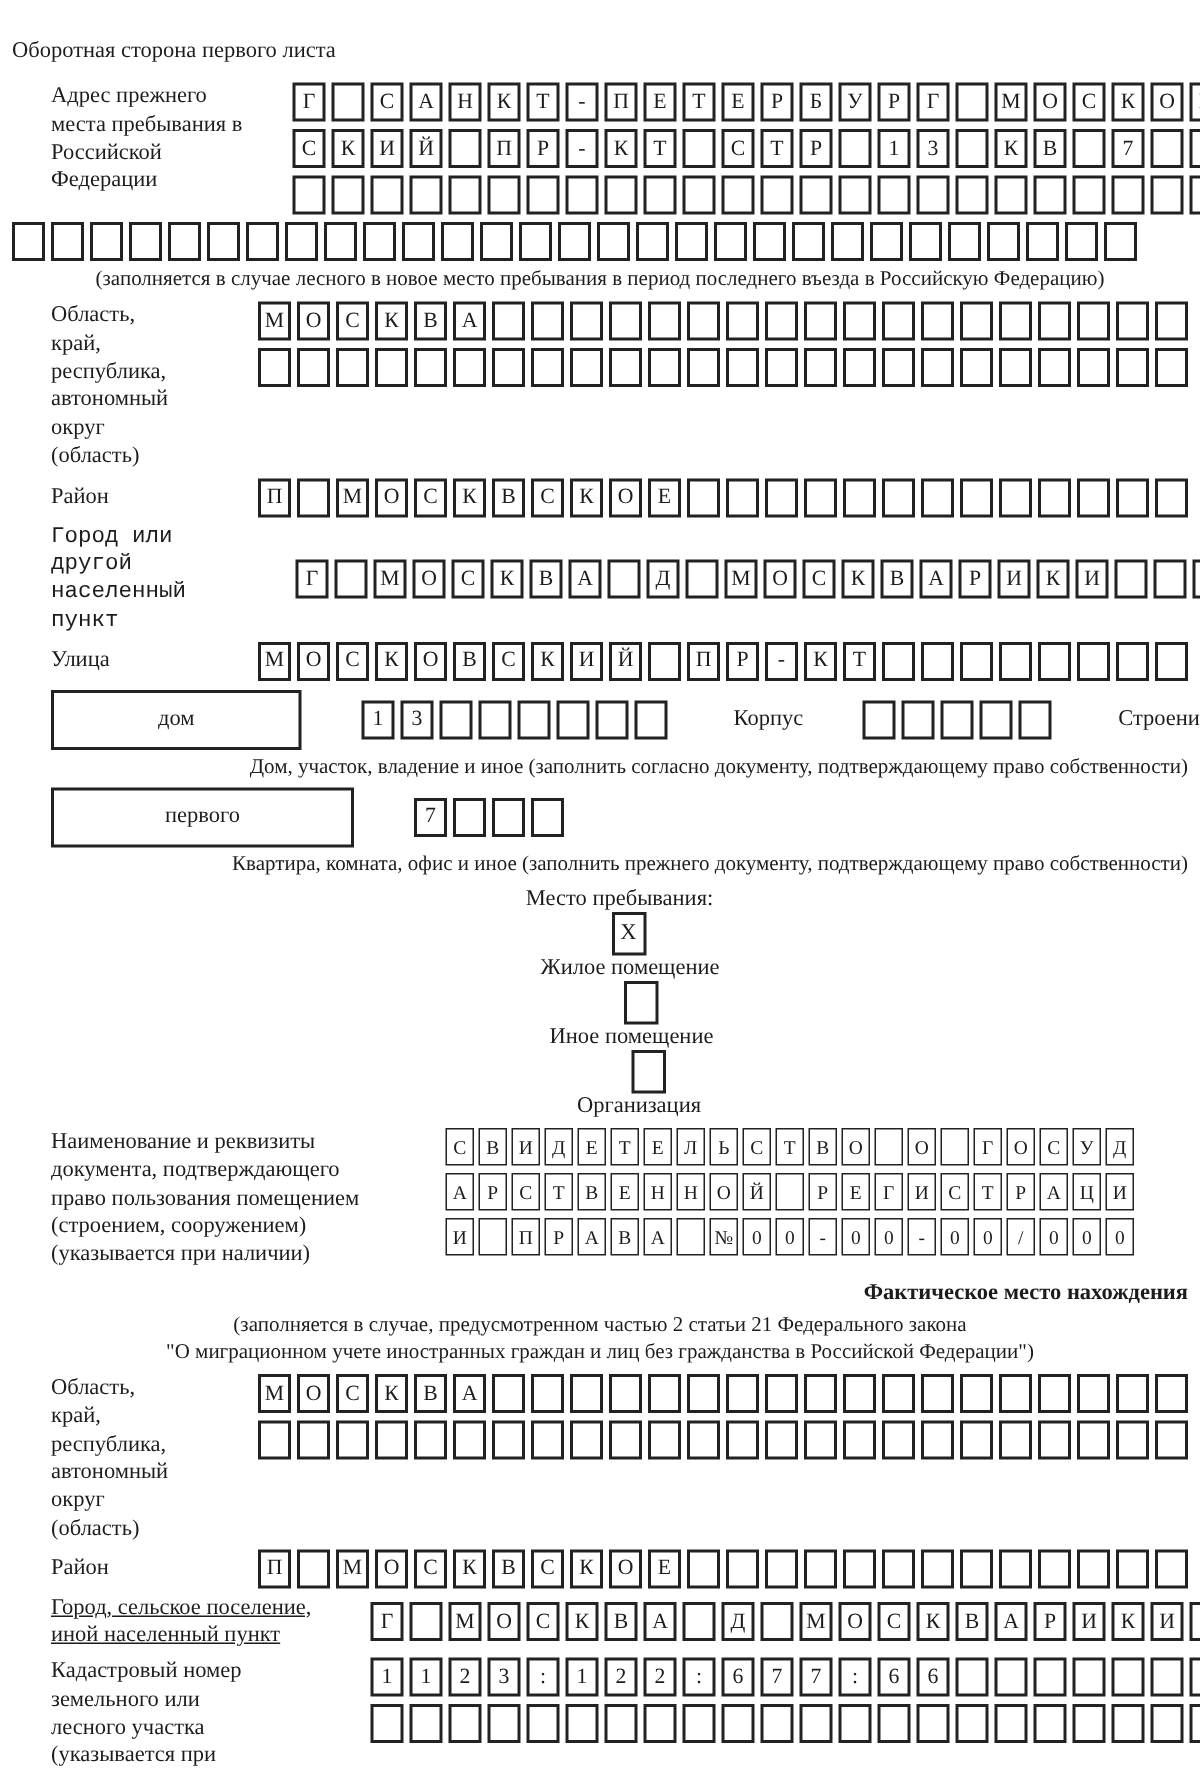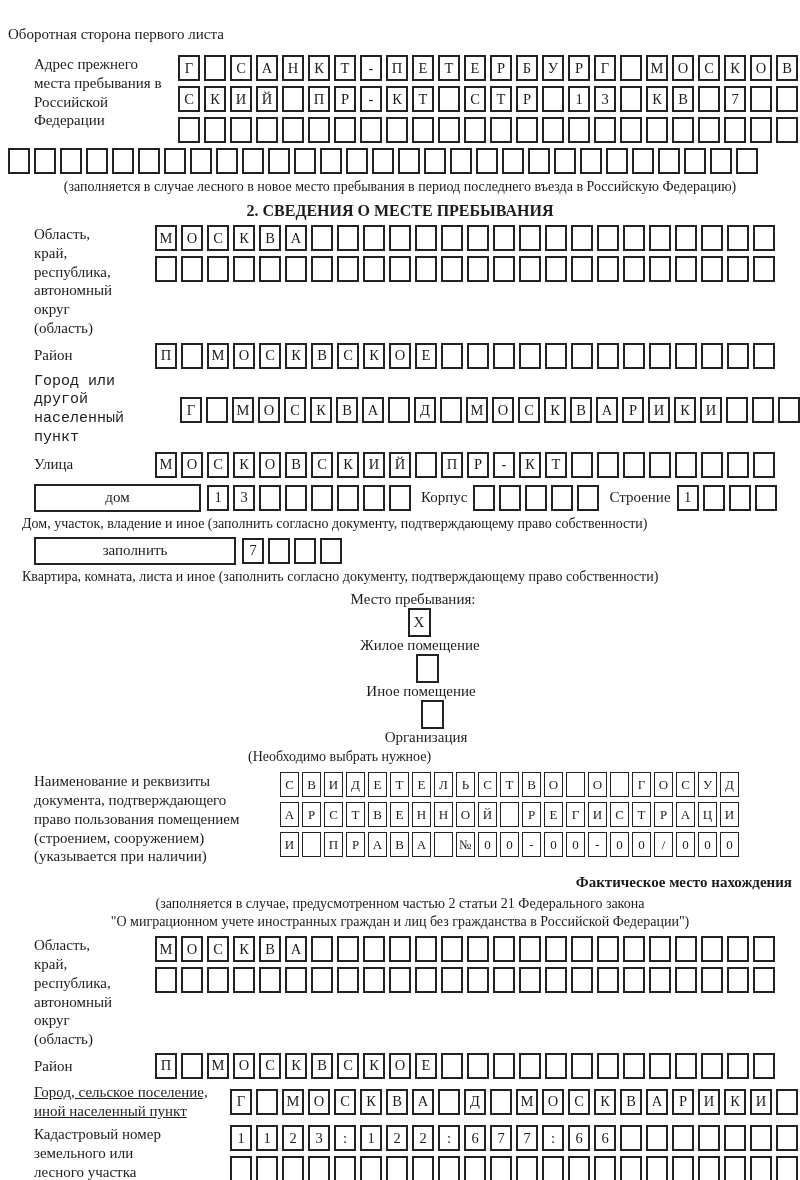--- a/index.html
+++ b/index.html
@@ -6,21 +6,21 @@
   html,body { background:#ffffff; }
   body {
     width:800px; height:1180px; overflow:hidden;
     font-family:"Liberation Serif","DejaVu Serif",serif;
     color:#1c1c1c;
   }
   .page { width:800px; height:1180px; padding:0 8px; position:relative; }
 
   .header-note { padding:26px 52px 0 0; text-align:left; font-size:15px; }
 
-  .field { display:flex; align-items:flex-start; }
+  .field { display:flex; align-items:flex-start;gap:17px; }
   .field.vcenter { align-items:center; }
   .label { font-size:15px; line-height:1.25; flex-shrink:0; }
 
   .w170 { width:170px; padding-left:26px; padding-right:10px; }
   .w147 { width:147px; padding-left:26px; padding-right:8px; }
   .wreg { width:147px; padding-left:26px; padding-right:34px; }
   .wcity1 { width:172px; padding-left:26px; padding-right:24px;font-family:Liberation Mono, monospace; }
   .wdoc { width:272px; padding-left:26px; padding-right:28px; }
   .wcity2 { width:222px; padding-left:26px; padding-right:18px;text-decoration:underline; }
   .wkad { width:222px; padding-left:26px; padding-right:44px; }
@@ -40,37 +40,37 @@
   .note { font-size:14px; line-height:1.3; }
   .note.center { text-align:center; }
 
   .sec-title { margin-top:6px; text-align:center; font-size:16px; font-weight:bold; }
   .sub-title { margin-top:8px; text-align:right; font-size:15px; font-weight:bold; }
 
   .mt3{margin-top:3px}.mt4{margin-top:4px}.mt5{margin-top:5px}
   .mt6{margin-top:6px}.mt12{margin-top:12px}
 
   .wide-box {
-    height:28px; border:2px solid #222; flex-shrink:0;
+    height:40px; border:2px solid #222; flex-shrink:0;
     display:flex; align-items:center; justify-content:center;
     font-size:15px;
   }
   .house-box { width:167px; margin-left:26px; }
   .apt-box { width:202px; margin-left:26px; }
   .inline-lbl { font-size:15px; flex-shrink:0; }
   .gap6 { width:6px; flex-shrink:0; } .gap10 { width:10px; flex-shrink:0; }
 
   .stay-row { display:flex; align-items:center; margin-left:26px; margin-top:5px;flex-direction:column; }
   .checkbox {
     width:23px; height:29px; border:2px solid #222; flex-shrink:0;
     display:flex; align-items:center; justify-content:center; font-size:15px;
   }
   .choose-note { margin-left:240px; margin-top:2px; }
 
-  .left-note { margin-left:14px; }
+  .left-note { margin-left:14px;text-align:right; }
 
   .stamp-wrap { margin-left:390px; width:372px; margin-top:8px; }
   .stamp-box { width:364px; height:163px; border:2px solid #222; background:#fff; }
 </style>
 </head>
 <body>
 
 <div class="page">
 
   <div class="header-note">Оборотная сторона первого листа</div>
@@ -184,21 +184,20 @@
       <span class="cell"></span>
       <span class="cell"></span>
       <span class="cell"></span>
       <span class="cell"></span>
       <span class="cell"></span>
       <span class="cell"></span>
       <span class="cell"></span>
     </div>
   <div class="note center mt4">(заполняется в случае лесного в новое место пребывания в период последнего въезда в Российскую Федерацию)</div>
 
-  <div class="sec-title">2. СВЕДЕНИЯ О МЕСТЕ ПРЕБЫВАНИЯ</div>
 
   <div class="field mt5">
     <div class="label wreg">Область, край, республика, автономный округ (область)</div>
     <div class="cells-col">
       <div class="cell-row">
           <span class="cell">М</span>
           <span class="cell">О</span>
           <span class="cell">С</span>
           <span class="cell">К</span>
           <span class="cell">В</span>
@@ -370,41 +369,40 @@
     <div class="cell-row">
         <span class="cell">1</span>
         <span class="cell"></span>
         <span class="cell"></span>
         <span class="cell"></span>
       </div>
   </div>
   <div class="note left-note mt3">Дом, участок, владение и иное (заполнить согласно документу, подтверждающему право собственности)</div>
 
   <div class="field vcenter mt4">
-    <div class="wide-box apt-box">заполнить</div>
+    <div class="wide-box apt-box">первого</div>
     <div class="gap6"></div>
     <div class="cell-row">
         <span class="cell">7</span>
         <span class="cell"></span>
         <span class="cell"></span>
         <span class="cell"></span>
       </div>
   </div>
-  <div class="note left-note mt3">Квартира, комната, листа и иное (заполнить согласно документу, подтверждающему право собственности)</div>
+  <div class="note left-note mt3">Квартира, комната, офис и иное (заполнить прежнего документу, подтверждающему право собственности)</div>
 
   <div class="stay-row">
     <span class="inline-lbl">Место пребывания:</span>
     <span class="checkbox" style="margin-left:12px">X</span>
     <span class="inline-lbl" style="margin-left:14px">Жилое помещение</span>
     <span class="checkbox" style="margin-left:28px"></span>
     <span class="inline-lbl" style="margin-left:16px">Иное помещение</span>
     <span class="checkbox" style="margin-left:38px"></span>
     <span class="inline-lbl" style="margin-left:26px">Организация</span>
   </div>
-  <div class="note choose-note">(Необходимо выбрать нужное)</div>
 
   <div class="field mt6">
     <div class="label wdoc">Наименование и реквизиты документа, подтверждающего право пользования помещением (строением, сооружением) (указывается при наличии)</div>
     <div class="cells-col">
       <div class="cell-row smgap">
           <span class="cell sm-cell">С</span>
           <span class="cell sm-cell">В</span>
           <span class="cell sm-cell">И</span>
           <span class="cell sm-cell">Д</span>
           <span class="cell sm-cell">Е</span>

